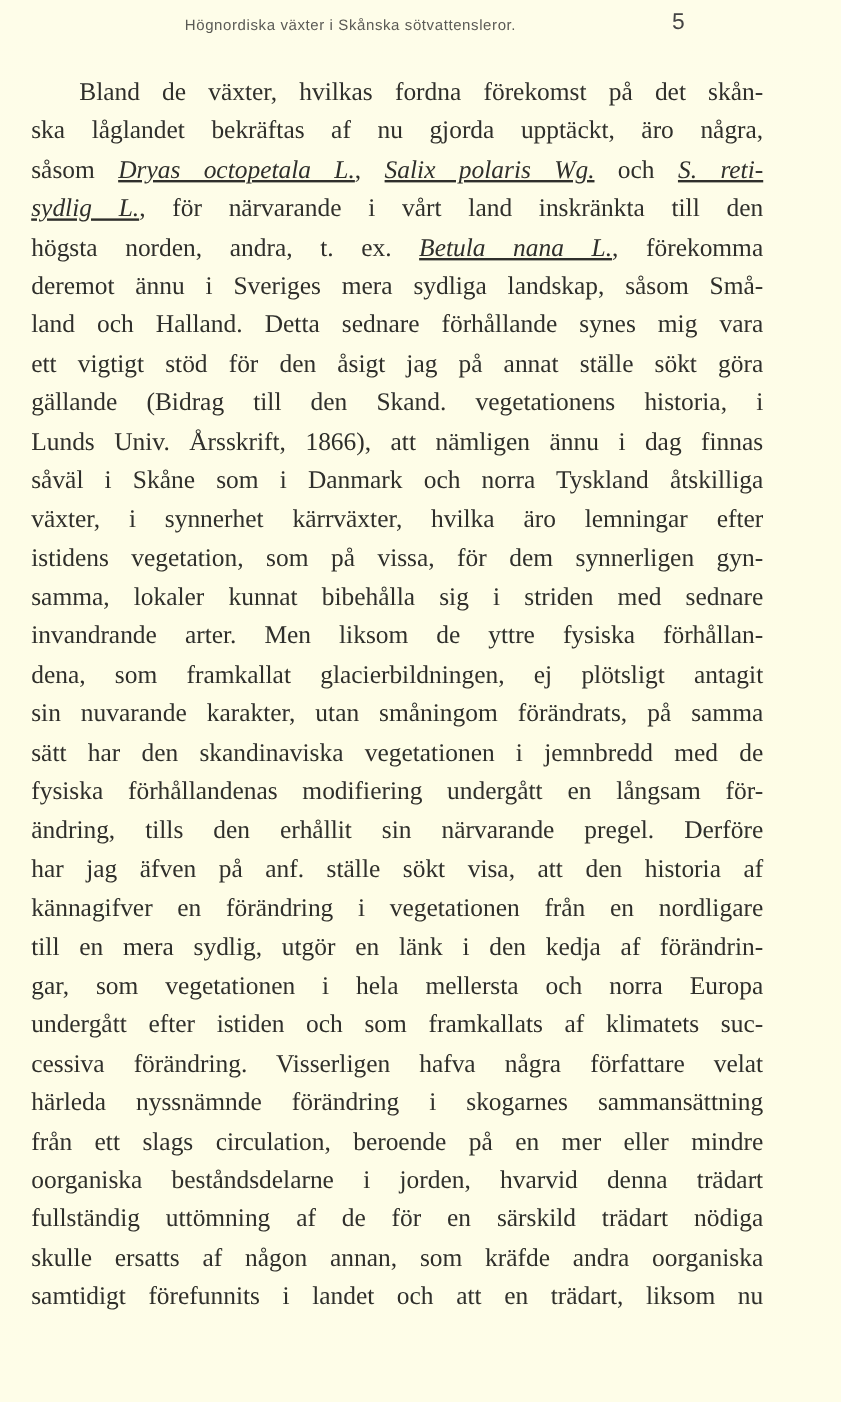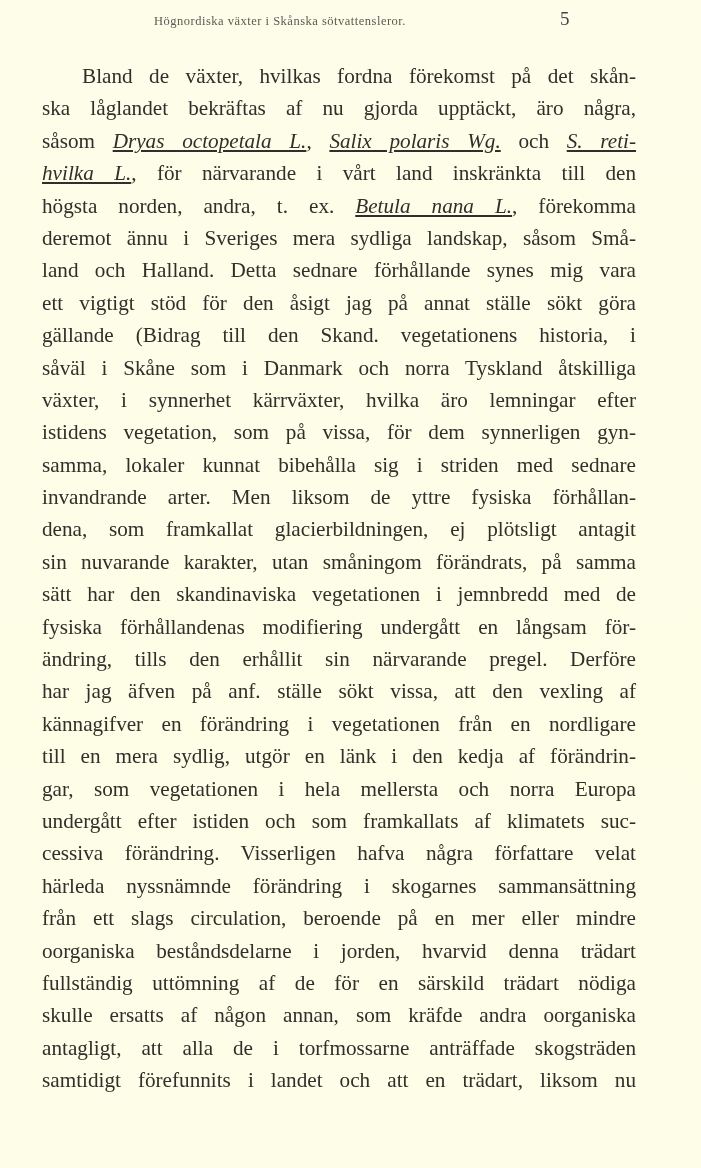--- a/index.html
+++ b/index.html
@@ -20,21 +20,21 @@
       width: 701px;
       height: 1168px;
       background: linear-gradient(180deg, #fefde9 0%, #fefde6 60%, #fefde8 100%);
     }
     .running-header {
       position: absolute;
       top: 8px;
       left: 152px;
       width: 540px;
       height: 22px;
-      font-family: Liberation Serif, serif;
+      font-family: Liberation Sans, sans-serif;
       color: #5a5a55;
     }
     .header-title {
       position: absolute;
       left: 2px;
       top: 6px;
       font-size: 12.5px;
       letter-spacing: 0.5px;
     }
     .page-number {
@@ -53,21 +53,20 @@
       font-size: 21.2px;
       line-height: 32.4px;
       color: #2f2f2b;
     }
     .line {
       display: block;
       height: 32.4px;
       white-space: nowrap;
       text-align: justify;
       text-align-last: justify;
-      margin-left: 16px;
     }
     .line.first {
       text-indent: 40px;
     }
     .it {
       font-style: italic;
       text-decoration: underline;
     }
   </style>
 </head>
@@ -76,43 +75,43 @@
 <div class="page">
   <div class="running-header">
     <span class="header-title">Högnordiska växter i Skånska sötvattensleror.</span>
     <span class="page-number">5</span>
   </div>
 
   <div class="body-text" id="body-text">
       <span class="line first"><span>Bland de växter, hvilkas fordna förekomst på det skån-</span></span>
       <span class="line"><span>ska låglandet bekräftas af nu gjorda upptäckt, äro några,</span></span>
       <span class="line"><span>såsom </span><span class="it">Dryas octopetala L.</span><span>, </span><span class="it">Salix polaris Wg.</span><span> och </span><span class="it">S. reti-</span></span>
-      <span class="line"><span class="it">hvilka L.</span><span>, för närvarande i vårt land inskränkta till den</span></span>
+      <span class="line"><span class="it">sydlig L.</span><span>, för närvarande i vårt land inskränkta till den</span></span>
       <span class="line"><span>högsta norden, andra, t. ex. </span><span class="it">Betula nana L.</span><span>, förekomma</span></span>
       <span class="line"><span>deremot ännu i Sveriges mera sydliga landskap, såsom Små-</span></span>
       <span class="line"><span>land och Halland. Detta sednare förhållande synes mig vara</span></span>
       <span class="line"><span>ett vigtigt stöd för den åsigt jag på annat ställe sökt göra</span></span>
       <span class="line"><span>gällande (Bidrag till den Skand. vegetationens historia, i</span></span>
+      <span class="line"><span>Lunds Univ. Årsskrift, 1866), att nämligen ännu i dag finnas</span></span>
       <span class="line"><span>såväl i Skåne som i Danmark och norra Tyskland åtskilliga</span></span>
       <span class="line"><span>växter, i synnerhet kärrväxter, hvilka äro lemningar efter</span></span>
       <span class="line"><span>istidens vegetation, som på vissa, för dem synnerligen gyn-</span></span>
       <span class="line"><span>samma, lokaler kunnat bibehålla sig i striden med sednare</span></span>
       <span class="line"><span>invandrande arter. Men liksom de yttre fysiska förhållan-</span></span>
       <span class="line"><span>dena, som framkallat glacierbildningen, ej plötsligt antagit</span></span>
       <span class="line"><span>sin nuvarande karakter, utan småningom förändrats, på samma</span></span>
       <span class="line"><span>sätt har den skandinaviska vegetationen i jemnbredd med de</span></span>
       <span class="line"><span>fysiska förhållandenas modifiering undergått en långsam för-</span></span>
       <span class="line"><span>ändring, tills den erhållit sin närvarande pregel. Derföre</span></span>
-      <span class="line"><span>har jag äfven på anf. ställe sökt vissa, att den vexling af</span></span>
+      <span class="line"><span>har jag äfven på anf. ställe sökt visa, att den historia af</span></span>
       <span class="line"><span>kännagifver en förändring i vegetationen från en nordligare</span></span>
       <span class="line"><span>till en mera sydlig, utgör en länk i den kedja af förändrin-</span></span>
       <span class="line"><span>gar, som vegetationen i hela mellersta och norra Europa</span></span>
       <span class="line"><span>undergått efter istiden och som framkallats af klimatets suc-</span></span>
       <span class="line"><span>cessiva förändring. Visserligen hafva några författare velat</span></span>
       <span class="line"><span>härleda nyssnämnde förändring i skogarnes sammansättning</span></span>
       <span class="line"><span>från ett slags circulation, beroende på en mer eller mindre</span></span>
       <span class="line"><span>oorganiska beståndsdelarne i jorden, hvarvid denna trädart</span></span>
       <span class="line"><span>fullständig uttömning af de för en särskild trädart nödiga</span></span>
       <span class="line"><span>skulle ersatts af någon annan, som kräfde andra oorganiska</span></span>
-      <span class="line"><span>antagligt, att alla de i torfmossarne anträffade skogsträden</span></span>
       <span class="line"><span>samtidigt förefunnits i landet och att en trädart, liksom nu</span></span>
     </div>
 </div>
 
 </body></html>

